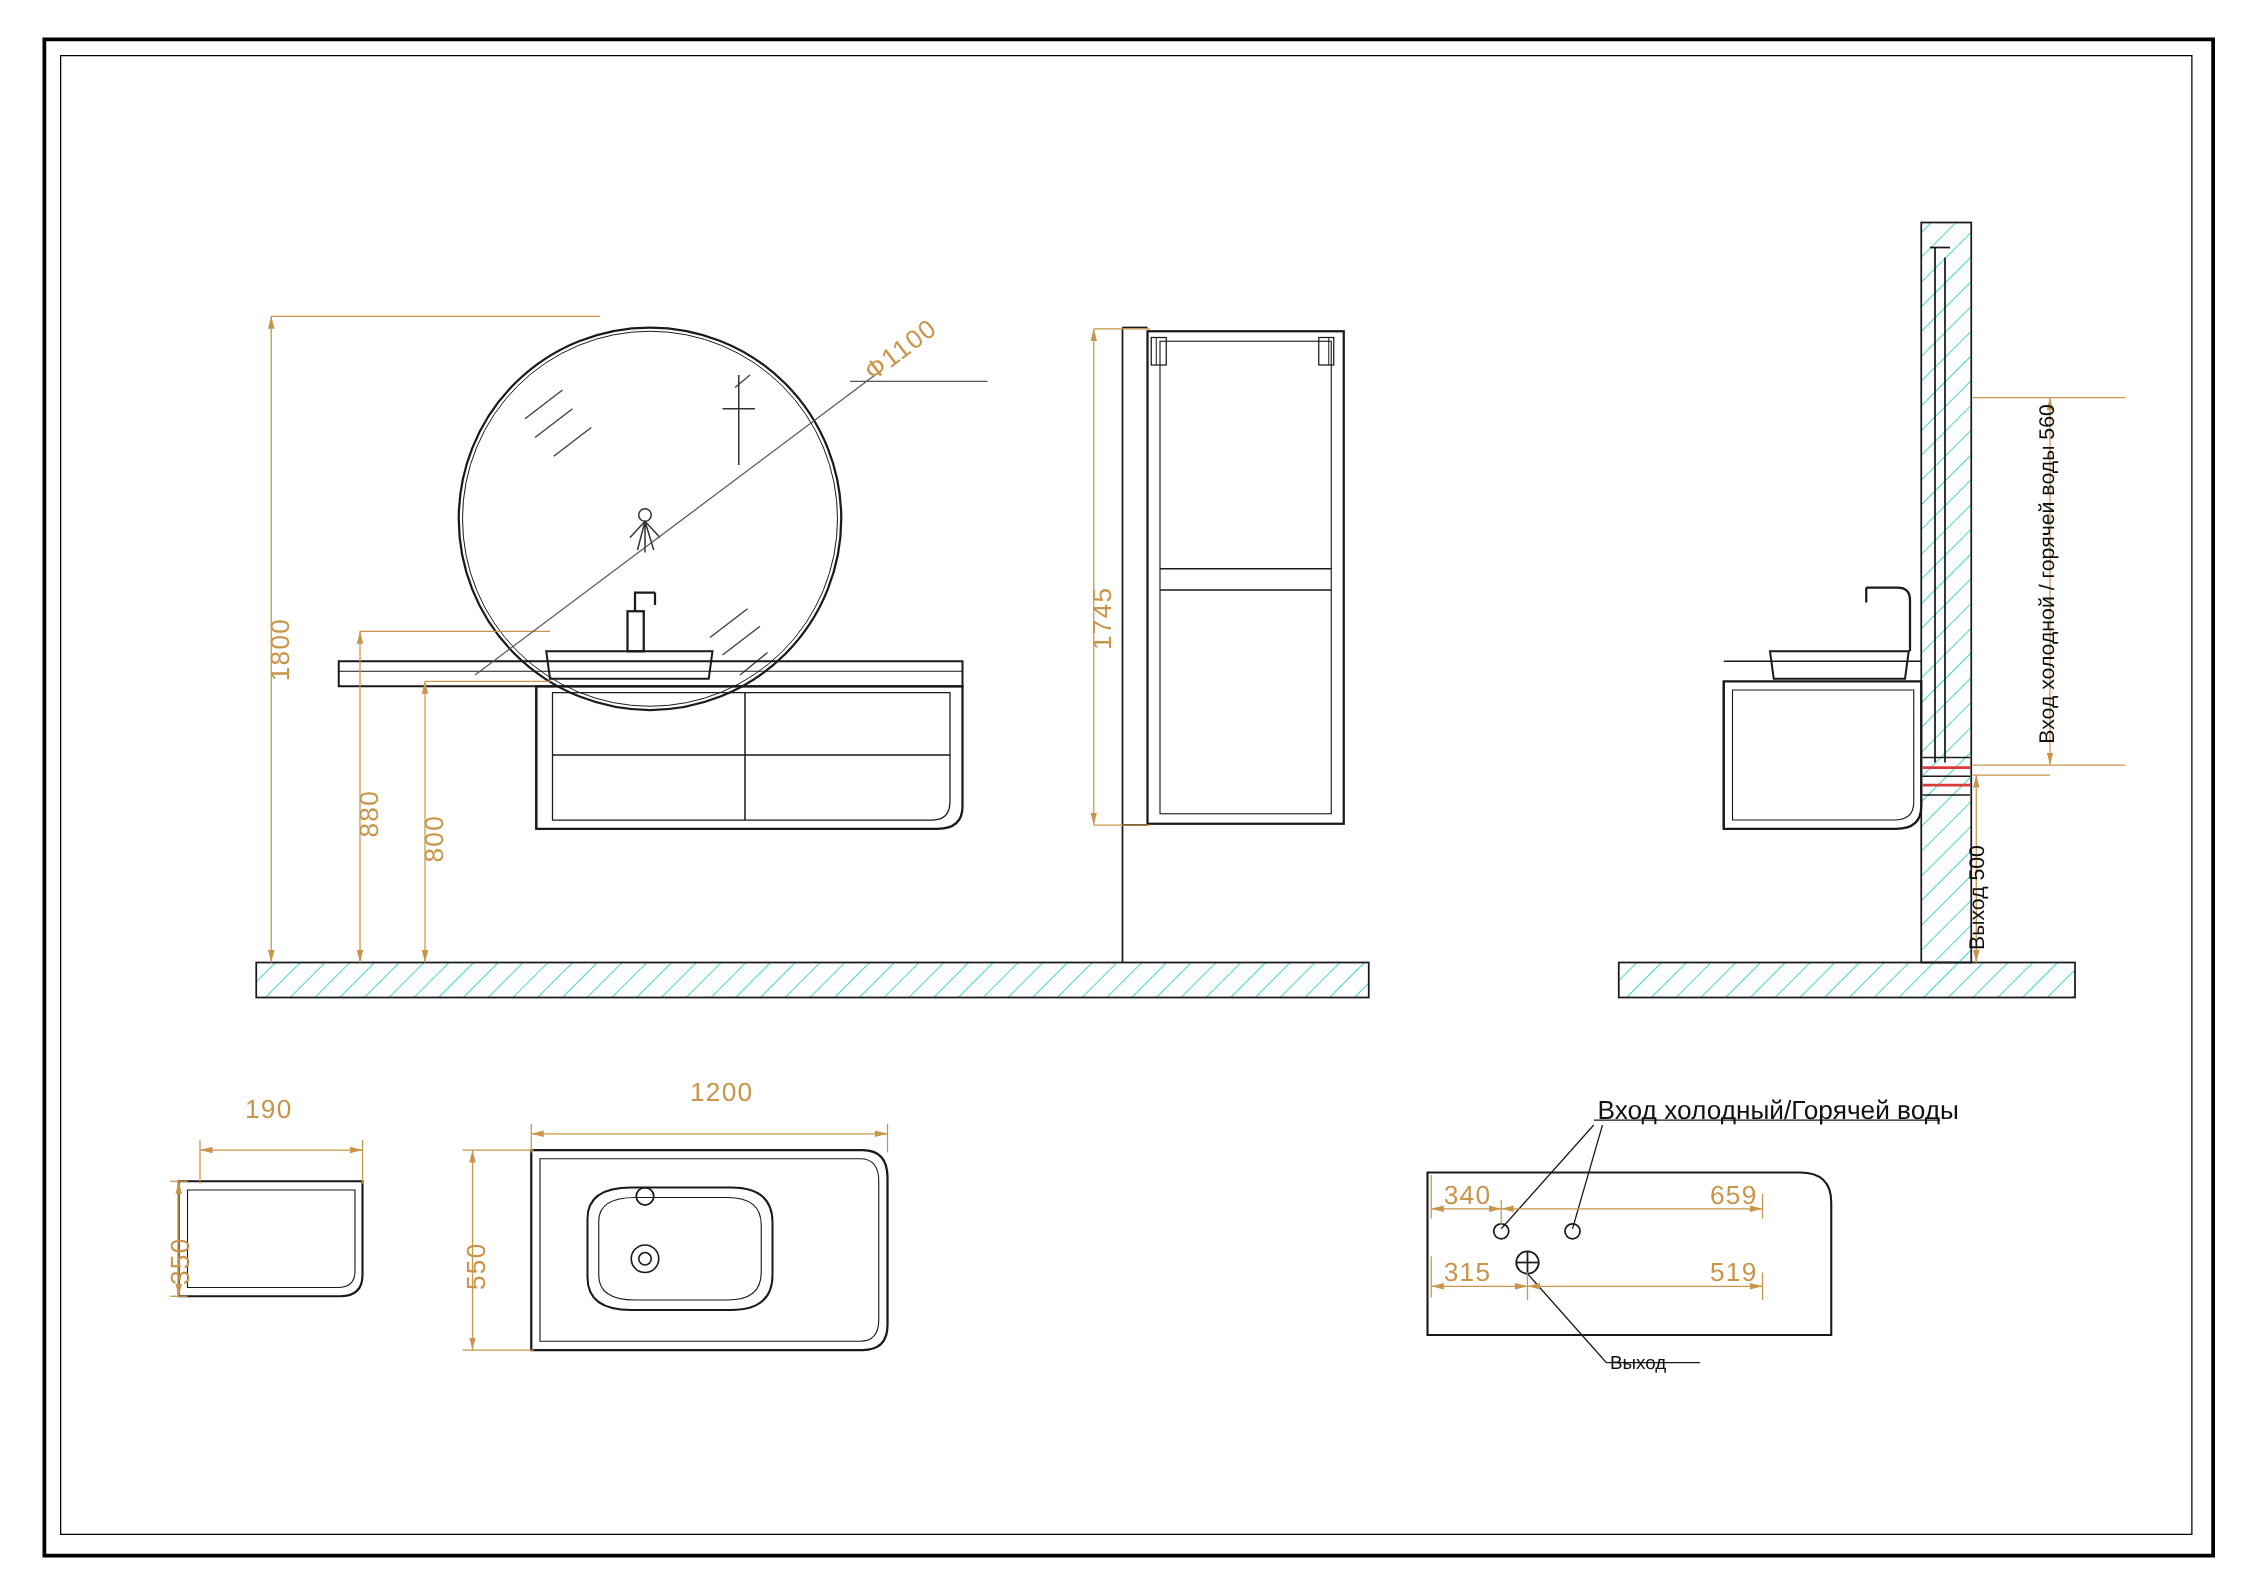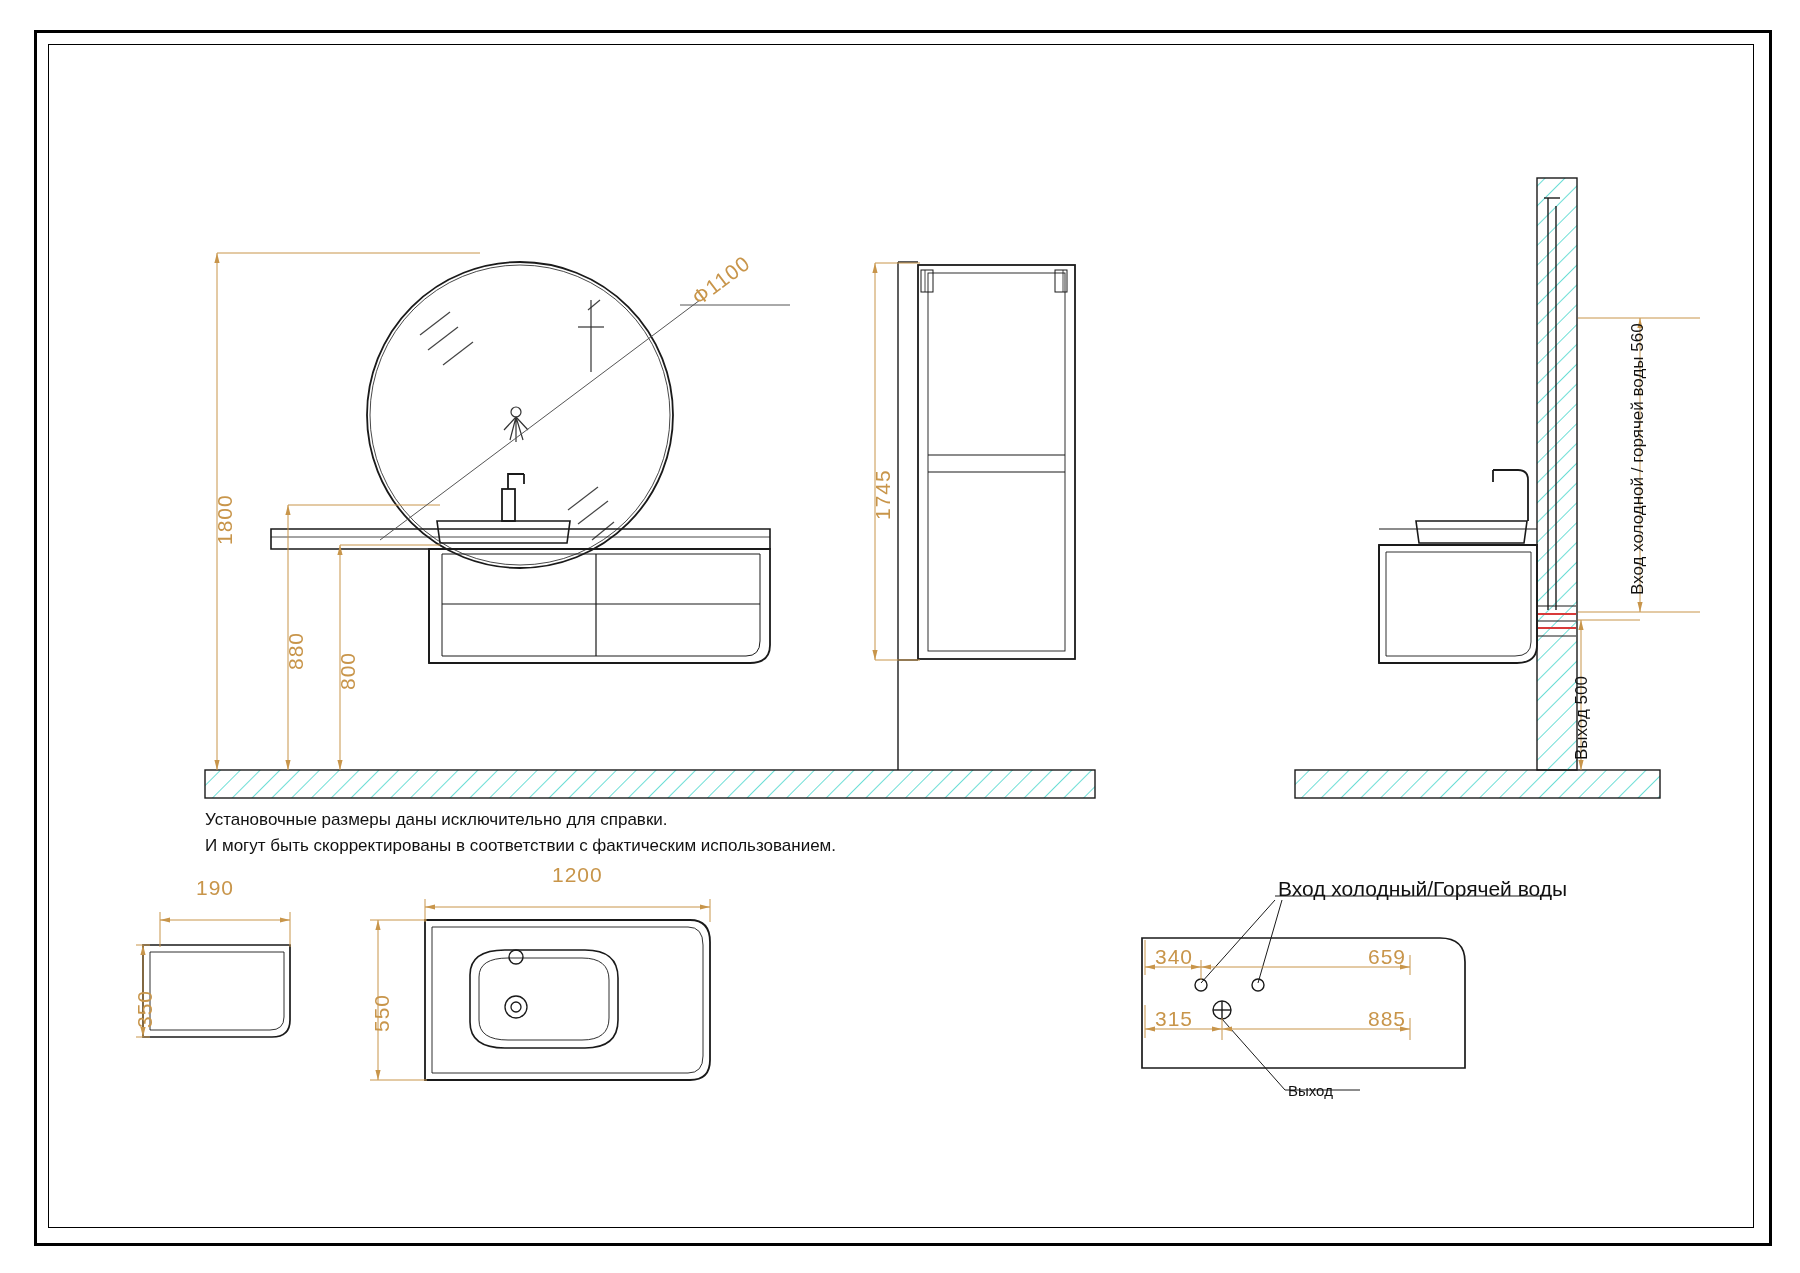--- a/index.html
+++ b/index.html
@@ -289,30 +289,28 @@
   <div class="dimtext vert" style="left:213px;top:545px;">1800</div>
   <div class="dimtext vert" style="left:284px;top:670px;">880</div>
   <div class="dimtext vert" style="left:336px;top:690px;">800</div>
   <div class="dimtext" style="left:702px;top:286px;transform:rotate(-37deg);transform-origin:left bottom;">Ф1100</div>
 
   <div class="dimtext vert" style="left:871px;top:520px;">1745</div>
 
   <div class="label-vert" style="left:1628px;top:595px;font-size:17px;">Вход холодной / горячей воды  560</div>
   <div class="label-vert" style="left:1572px;top:760px;font-size:17px;">Выход  500</div>
 
-  <div class="note" style="left:205px;top:810px;">Установочные размеры даны исключительно для справки.</div>
-  <div class="note" style="left:205px;top:836px;">И могут быть скорректированы в соответствии с фактическим использованием.</div>
 
   <div class="dimtext" style="left:196px;top:876px;">190</div>
   <div class="dimtext vert" style="left:133px;top:1028px;">350</div>
 
   <div class="dimtext" style="left:540px;top:863px;margin-left:12px;">1200</div>
   <div class="dimtext vert" style="left:370px;top:1032px;">550</div>
 
   <div class="label-sm" style="left:1278px;top:877px;font-size:21px;">Вход холодный/Горячей воды</div>
   <div class="label-sm" style="left:1288px;top:1082px;font-size:15px;">Выход</div>
 
   <div class="dimtext" style="left:1155px;top:945px;">340</div>
   <div class="dimtext" style="left:1368px;top:945px;">659</div>
   <div class="dimtext" style="left:1155px;top:1007px;">315</div>
-  <div class="dimtext" style="left:1368px;top:1007px;">885</div>
+  <div class="dimtext" style="left:1368px;top:1007px;">519</div>
 
 </div>
 
 </body></html>

